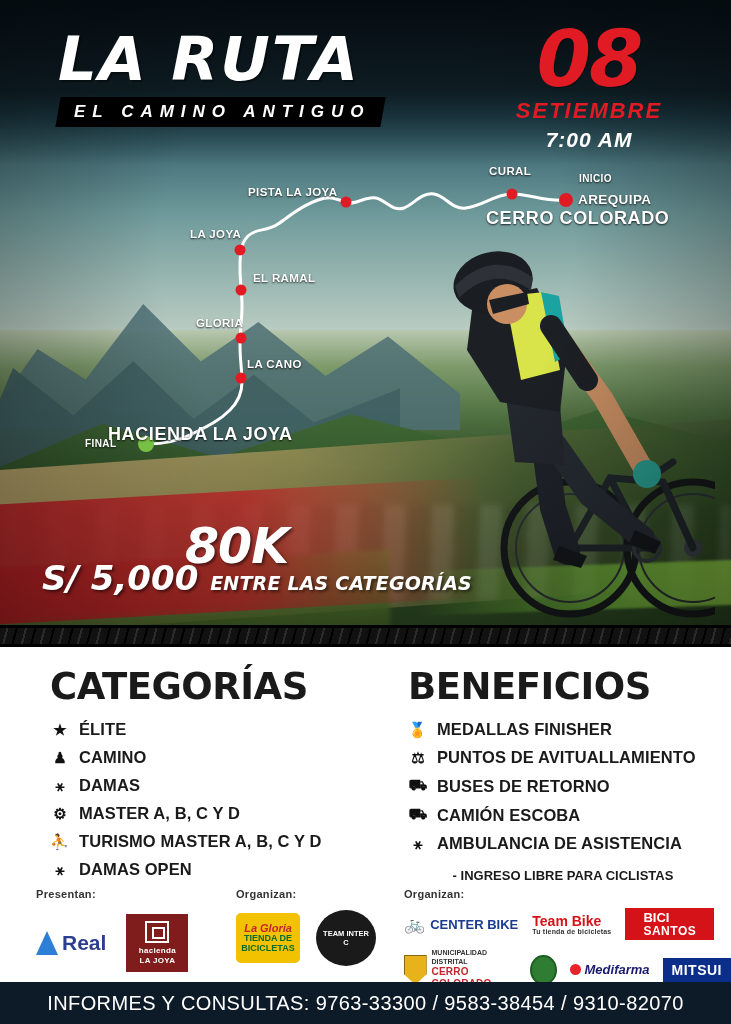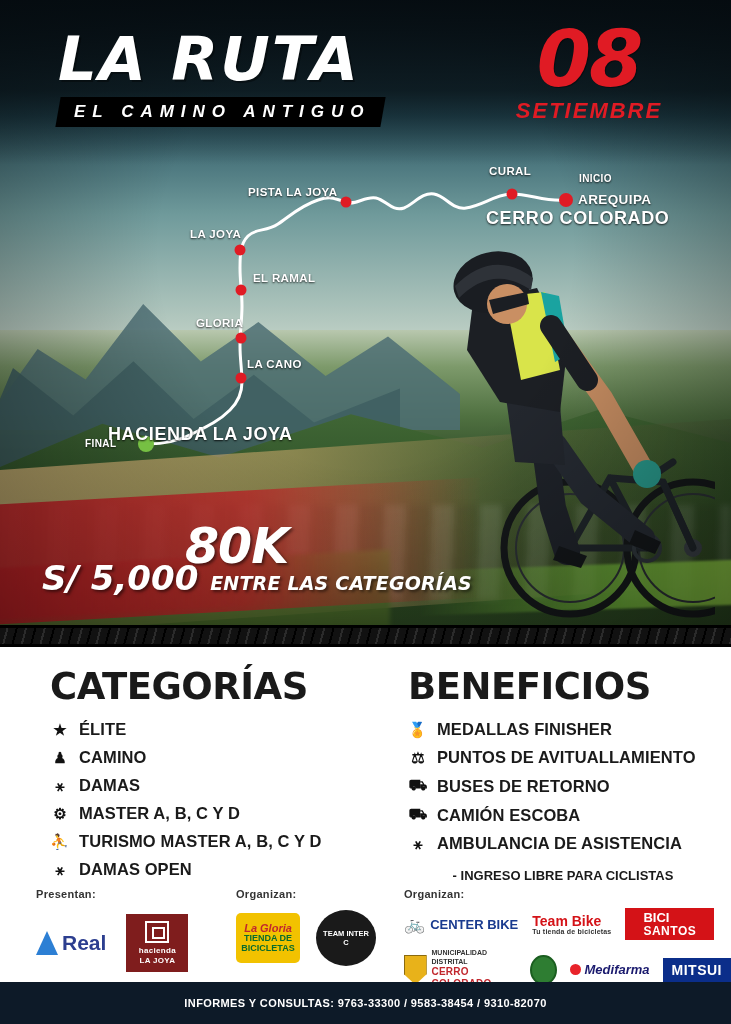--- a/index.html
+++ b/index.html
@@ -260,21 +260,21 @@
   .medi-dot{ width:11px;height:11px;border-radius:50%;background:#e8232a;}
   .mitsui{ background:#0b2e8a;color:#fff;font-size:14px;font-weight:800;padding:4px 9px;letter-spacing:.5px;}
 
   
   .footer {
     position:absolute; left:0; bottom:0; width:731px; height:42px;
     background:#0d1a28;
     display:flex; align-items:center; justify-content:center;
   }
   .footer-text {
-    color:#ffffff; font-size:11px; font-weight:700; letter-spacing:.4px;
+    color:#ffffff; font-size:20px; font-weight:400; letter-spacing:.4px;
   }
 </style>
 </head>
 <body>
 
 <div class="poster">
 
   <div class="hero">
     <div class="sky"></div>
     <div class="mtn1"></div>
@@ -334,20 +334,21 @@
     <div class="dark-top"></div>
 
     <div class="title-block">
       <div class="title-main">LA RUTA</div>
       <div class="title-sub"><span>EL CAMINO ANTIGUO</span></div>
     </div>
 
     <div class="date-block">
       <div class="date-num">08</div>
       <div class="date-month">SETIEMBRE</div>
+      <div class="date-time">7:00 AM</div>
     </div>
 
     <div class="map">
       <svg width="640" height="320" viewBox="0 0 640 320">
         <path d="M566 50 C545 52 530 44 512 44 C496 44 482 56 466 58 C452 60 446 46 434 44 C422 42 414 54 404 58 C392 62 386 50 376 48 C364 46 356 56 346 52 C334 48 330 46 318 50 C300 56 290 66 278 74 C266 82 256 78 248 86 C240 94 240 106 240 118 C240 132 242 142 242 156 C242 170 240 180 240 196 C240 210 242 220 242 232 C242 244 238 252 230 260 C218 272 204 278 192 284 C176 292 160 294 148 294" stroke="#ffffff" stroke-width="3" fill="none" stroke-linecap="round" stroke-linejoin="round"></path>
         <circle cx="566" cy="50" r="7" fill="#e01b24"></circle>
         <circle cx="512" cy="44" r="5.5" fill="#e01b24"></circle>
         <circle cx="346" cy="52" r="5.5" fill="#e01b24"></circle>
         <circle cx="240" cy="100" r="5.5" fill="#e01b24"></circle>
         <circle cx="241" cy="140" r="5.5" fill="#e01b24"></circle>

